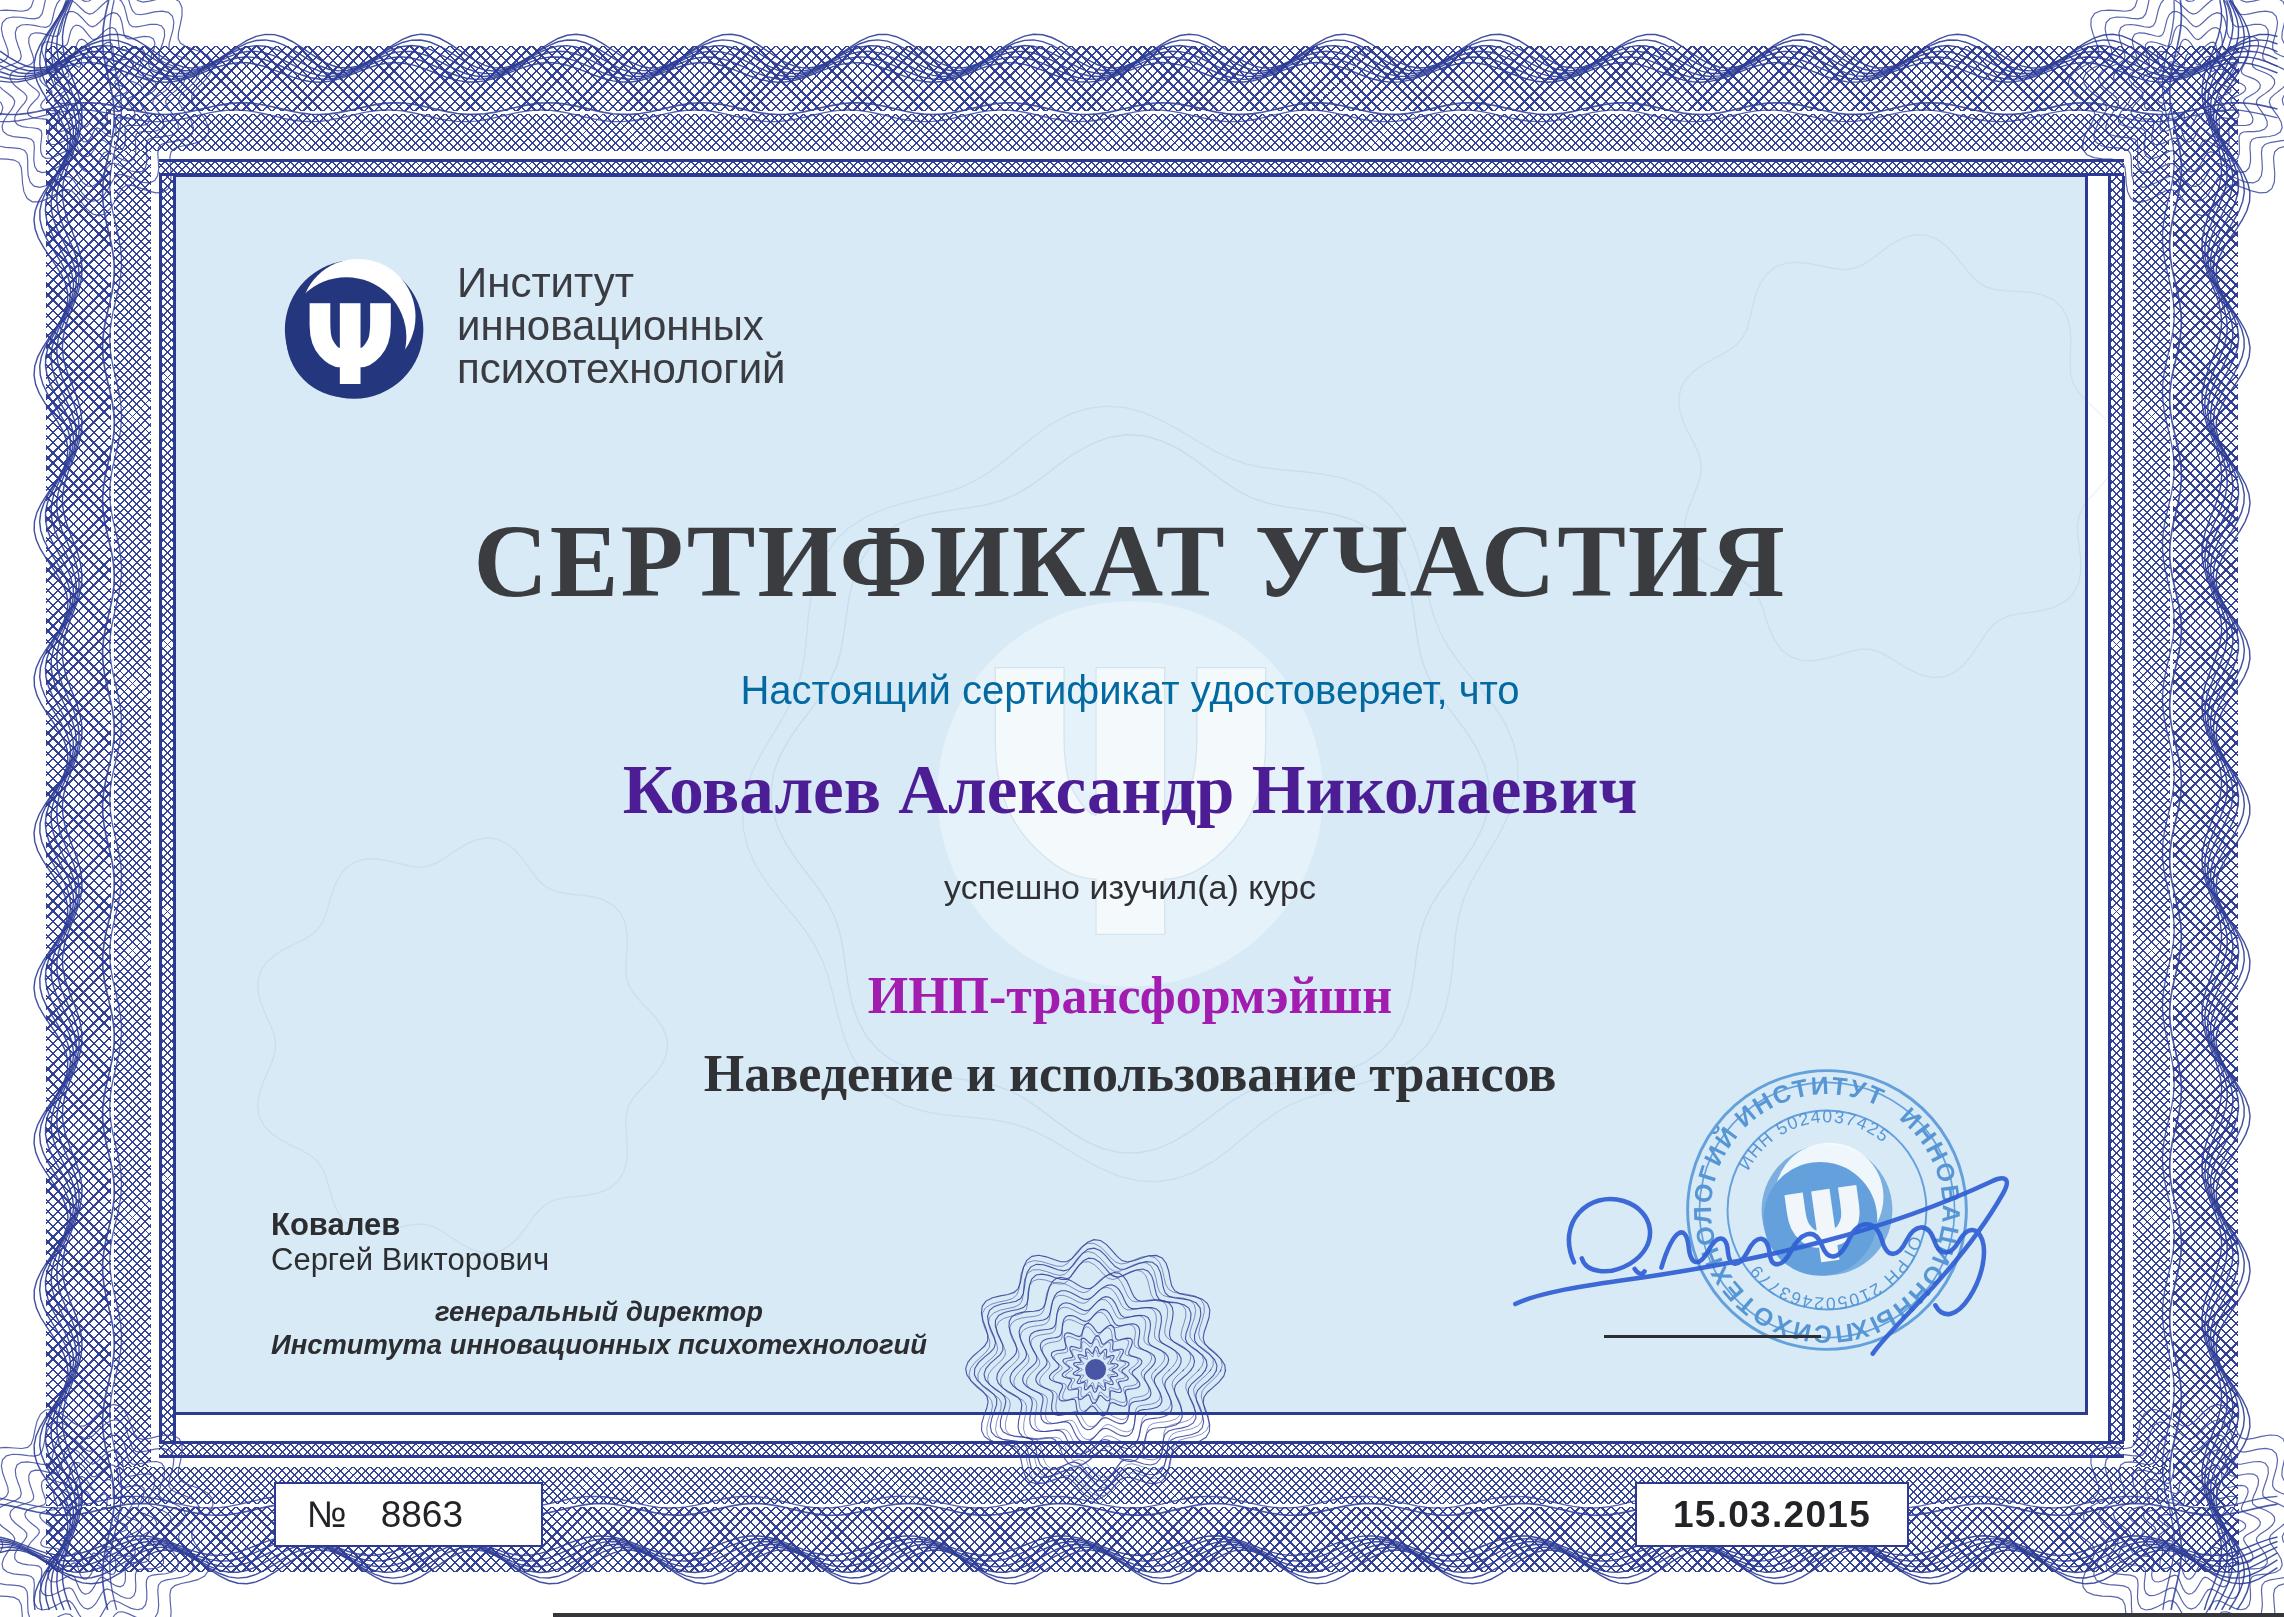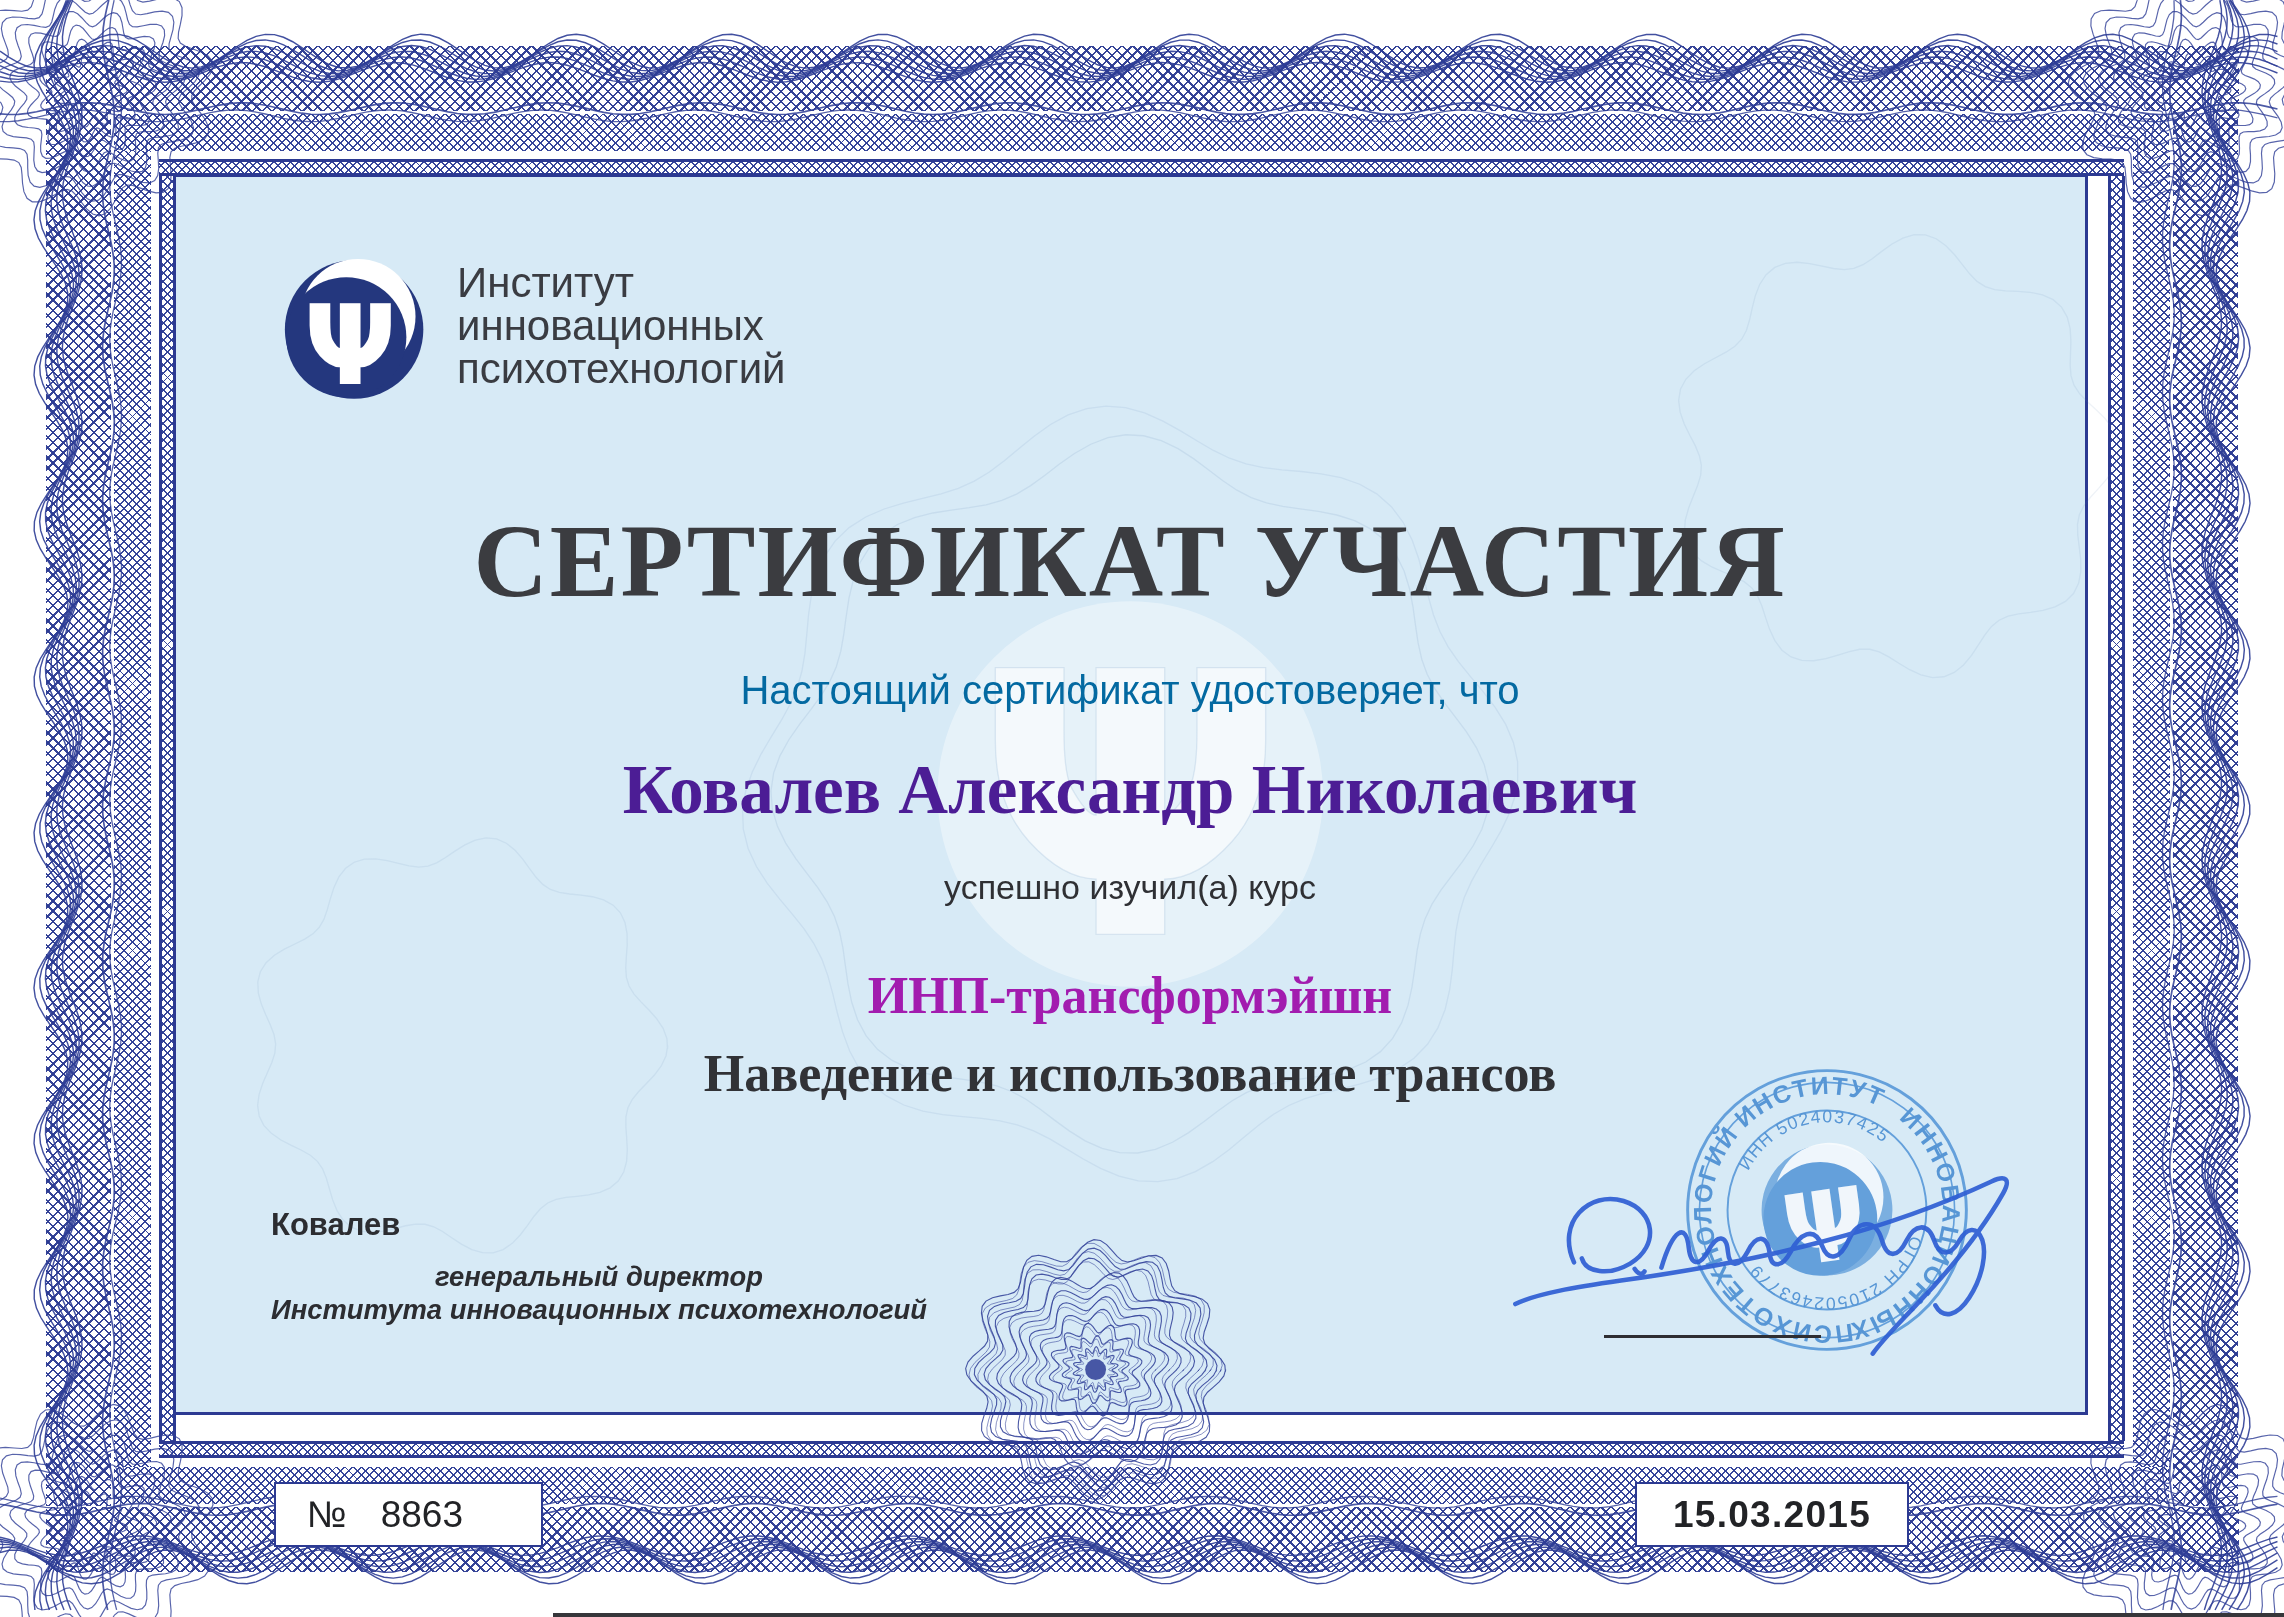--- a/index.html
+++ b/index.html
@@ -175,20 +175,21 @@
 
   <div class="tx center title">СЕРТИФИКАТ УЧАСТИЯ</div>
   <div class="tx center statement">Настоящий сертификат удостоверяет, что</div>
   <div class="tx center recipient">Ковалев Александр Николаевич</div>
   <div class="tx center action">успешно изучил(а) курс</div>
   <div class="tx center course1">ИНП-трансформэйшн</div>
   <div class="tx center course2">Наведение и использование трансов</div>
 
   <div class="tx sigblock">
     <div class="b">Ковалев</div>
+    <div>Сергей Викторович</div>
     <div class="gap"></div>
     <div class="it">генеральный директор</div>
     <div class="it">Института инновационных психотехнологий</div>
   </div>
 
   <svg class="stamp" width="314" height="314" viewBox="0 0 480 480">
     <defs>
       <path id="sr" d="M63,240 A177,177 0 1,1 417,240 A177,177 0 1,1 63,240 A177,177 0 1,1 417,240 A177,177 0 1,1 63,240"></path>
       <path id="ir" d="M106,240 A134,134 0 1,1 374,240 A134,134 0 1,1 106,240 A134,134 0 1,1 374,240 A134,134 0 1,1 106,240"></path>
     </defs>

